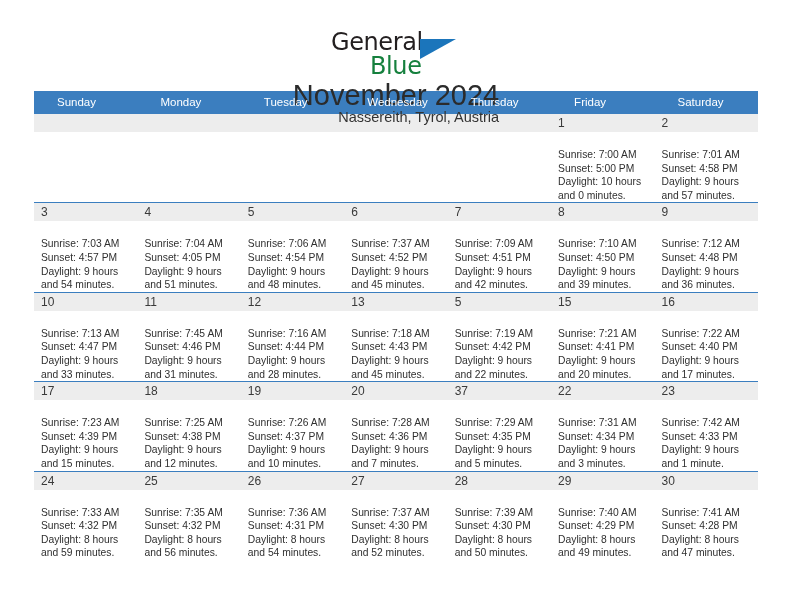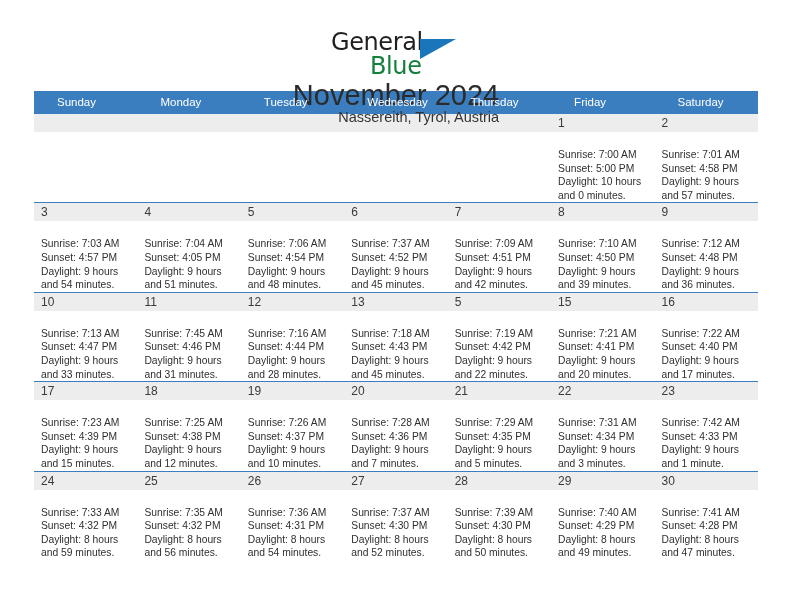--- a/index.html
+++ b/index.html
@@ -367,21 +367,21 @@
           <td class="has-day">
             <div class="daynum-band">20</div>
             <div class="cell-body">
               <div>Sunrise: 7:28 AM</div>
               <div>Sunset: 4:36 PM</div>
               <div>Daylight: 9 hours</div>
               <div>and 7 minutes.</div>
             </div>
           </td>
           <td class="has-day">
-            <div class="daynum-band">21</div>
+            <div class="daynum-band">37</div>
             <div class="cell-body">
               <div>Sunrise: 7:29 AM</div>
               <div>Sunset: 4:35 PM</div>
               <div>Daylight: 9 hours</div>
               <div>and 5 minutes.</div>
             </div>
           </td>
           <td class="has-day">
             <div class="daynum-band">22</div>
             <div class="cell-body">

